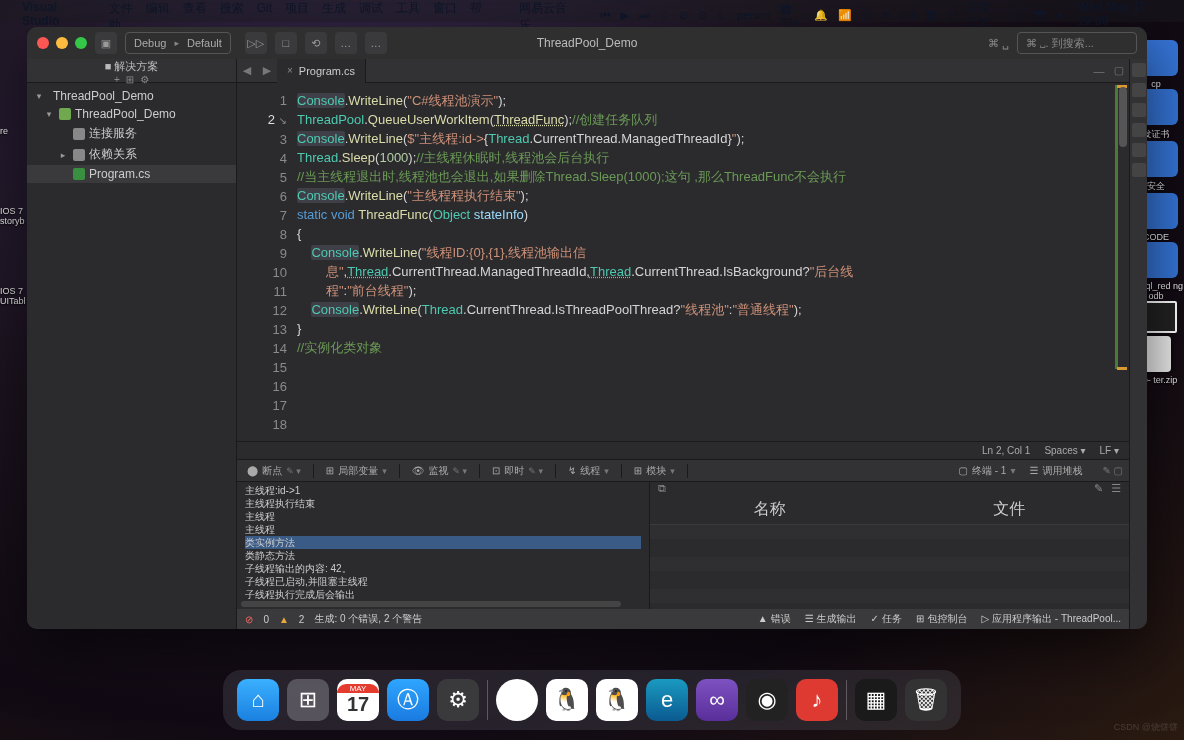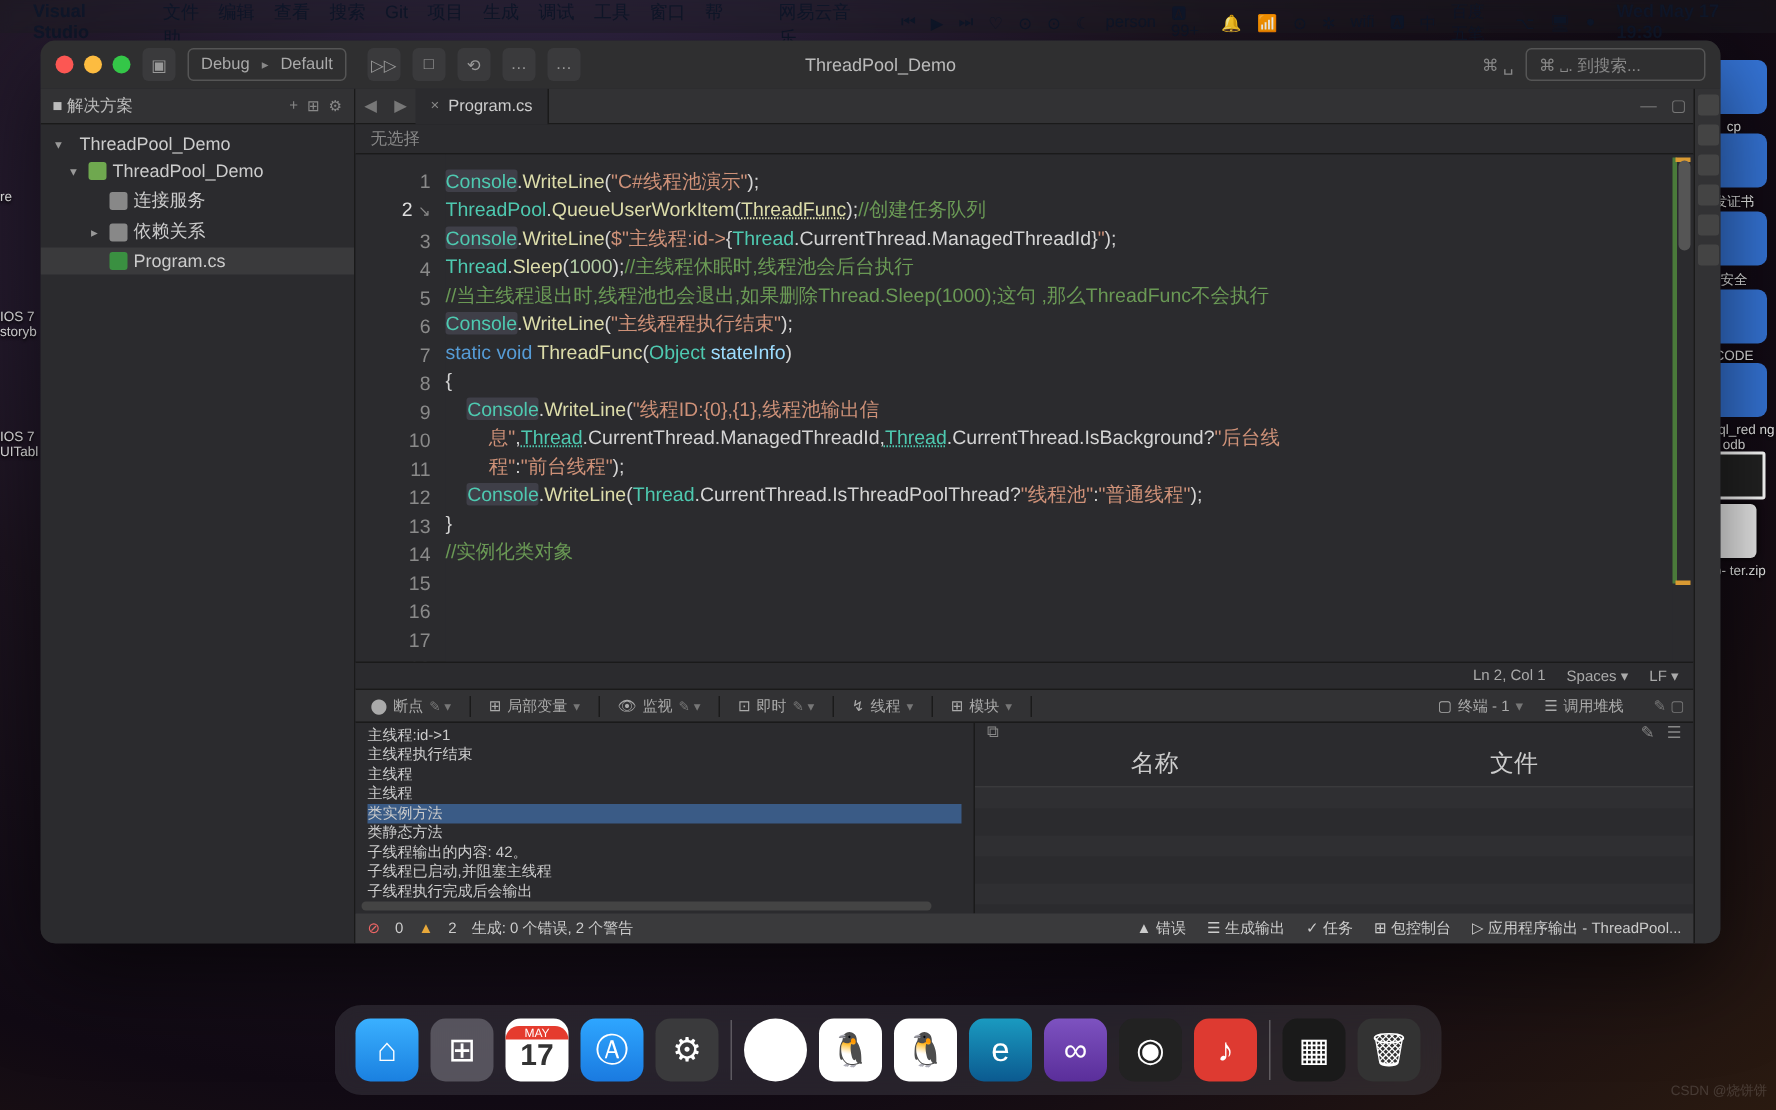--- a/index.html
+++ b/index.html
@@ -34,21 +34,21 @@
   .conf-box .chev { font-size:9px; color:#888; }
   .tb-center { position:absolute; left:50%; transform:translateX(-50%); color:#bbb; font-size:12px; }
   .tb-right { margin-left:auto; display:flex; align-items:center; gap:8px; }
   .search-box { height:22px; border:1px solid #555; border-radius:4px; padding:0 8px; color:#888; font-size:11px; display:flex; align-items:center; gap:6px; width:120px;}
 
   
   #body { flex:1; display:flex; overflow:hidden; }
 
   
   #sidebar { width:210px; background:#2b2b2e; border-right:1px solid #1a1a1a; display:flex; flex-direction:column; font-size:12px; color:#ccc; }
-  #sidebar .sb-hdr { height:24px; background:#323234; display:flex; align-items:center; padding:0 8px; font-size:11px; color:#bbb; border-bottom:1px solid #1a1a1a; justify-content:space-between;}
+  #sidebar .sb-hdr { height:24px; background:#323234; display:flex; align-items:center; padding:0 8px; font-size:11px; color:#bbb; border-bottom:1px solid #1a1a1a; justify-content:space-between;flex-direction:column;}
   #sidebar .sb-hdr .ico { display:flex; gap:6px; font-size:10px; color:#888;}
   .tree { padding:4px 0; }
   .tree .node { display:flex; align-items:center; gap:4px; padding:2px 6px; }
   .tree .node .t-icon { width:12px; height:12px; display:inline-flex; align-items:center; justify-content:center; font-size:9px; color:#999;}
   .tree .node.sel { background:#3a3a3c; }
   .tree .lvl1 { padding-left:16px; } .tree .lvl2 { padding-left:30px; }
   .csproj-icon { width:12px;height:12px;background:#6fa84f;border-radius:2px;}
   .cs-icon { width:12px;height:12px;background:#3a9041;border-radius:2px;}
   .folder-icon { width:12px;height:12px;background:#888;border-radius:2px;}
 
@@ -274,21 +274,20 @@
         <span class="nav-btn">◀</span>
         <span class="nav-btn">▶</span>
         <div class="tab">
           <span class="x">×</span>
           <span>Program.cs</span>
         </div>
         <span style="flex:1"></span>
         <span class="nav-btn">—</span>
         <span class="nav-btn">▢</span>
       </div>
-      <div id="crumb">无选择</div>
       <div id="code-out">
         <div id="gutter">
             <div>1</div>
             <div style="color: rgb(221, 221, 221);">2 <span style="color:#888;font-size:10px">↘</span></div>
             <div>3</div>
             <div>4</div>
             <div>5</div>
             <div>6</div>
             <div>7</div>
             <div>8</div>

